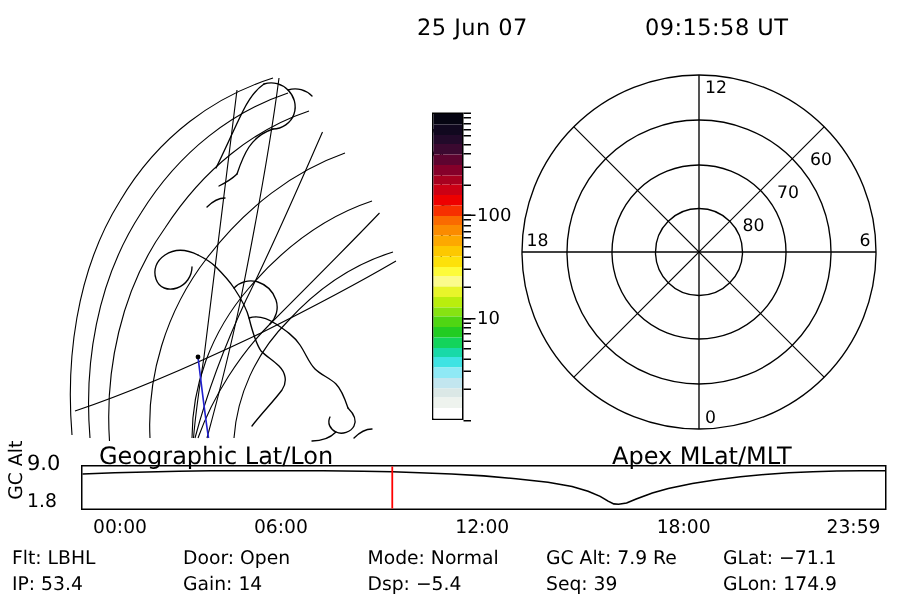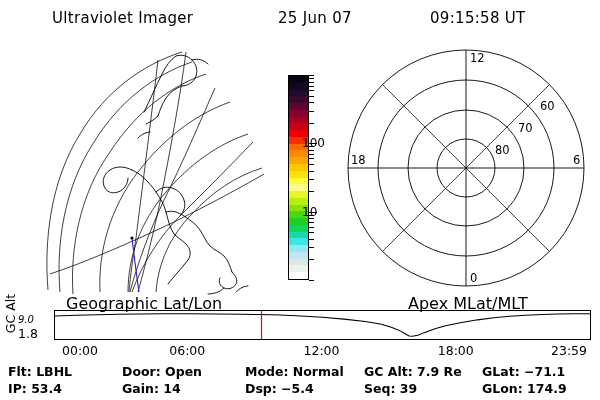--- a/index.html
+++ b/index.html
@@ -79,21 +79,21 @@
   #cbar-box .cband { width: 100%; flex: 1 1 auto; }
   .cbar-tick {
     position: absolute;
     left: 43px;
     width: 6px;
     height: 0;
     border-top: 1px solid #000;
   }
   .cbar-ticklabel {
     position: absolute;
-    left: 36px;
+    left: 52px;
     font-size: 12px;
     line-height: 1;
     white-space: nowrap;
     transform: translateY(-50%);
   }
 
   
   .panel-caption {
     position: absolute;
     font-size: 16px;
@@ -106,21 +106,21 @@
   #alt-axis-title {
     position: absolute;
     left: -13px;
     top: 306px;
     width: 46px;
     text-align: center;
     font-size: 12.5px;
     transform: rotate(-90deg);
     white-space: nowrap;
   }
-  #alt-ytick-hi { position: absolute; left: 18px; top: 314px; font-size: 10px; font-style: italic; }
+  #alt-ytick-hi { position: absolute; left: 18px; top: 301px; font-size: 14px; }
   #alt-ytick-lo { position: absolute; left: 18px; top: 326px; font-size: 12.5px; }
   #alt-plot {
     position: absolute;
     left: 54px;
     top: 310px;
     width: 537px;
     height: 30px;
     border: 1px solid #000;
     box-sizing: border-box;
   }
@@ -137,37 +137,35 @@
   }
   #time-ticks span { position: absolute; white-space: nowrap; }
 
   
   #status {
     position: absolute;
     left: 0; top: 363px;
     width: 600px;
     font-size: 12.5px;
     line-height: 17px;
-    font-weight: bold;
   }
   #status .srow { position: relative; height: 17px; }
   #status .sfield { position: absolute; white-space: nowrap; }
   .sc0 { left: 8px; }
   .sc1 { left: 122px; }
   .sc2 { left: 245px; text-align: right; }
   .sc3 { left: 364px; }
   .sc4 { left: 482px; }
 </style>
 </head>
 <body>
 
 <div id="root">
 
   <div id="header" class="abs">
-    <span class="h-title">Ultraviolet Imager</span>
     <span class="h-date">25 Jun 07</span>
     <span class="h-time">09:15:58 UT</span>
   </div>
 
   <div id="geo-panel" class="abs">
     <svg width="225" height="252" viewBox="0 0 225 252">
 
       <g>
         <path class="stroke-thin" d="M8,248 C4,200 10,140 40,92 C66,48 104,22 142,10"></path>
         <path class="stroke-thin" d="M20,250 C16,202 24,146 54,100 C80,58 116,32 152,20"></path>

